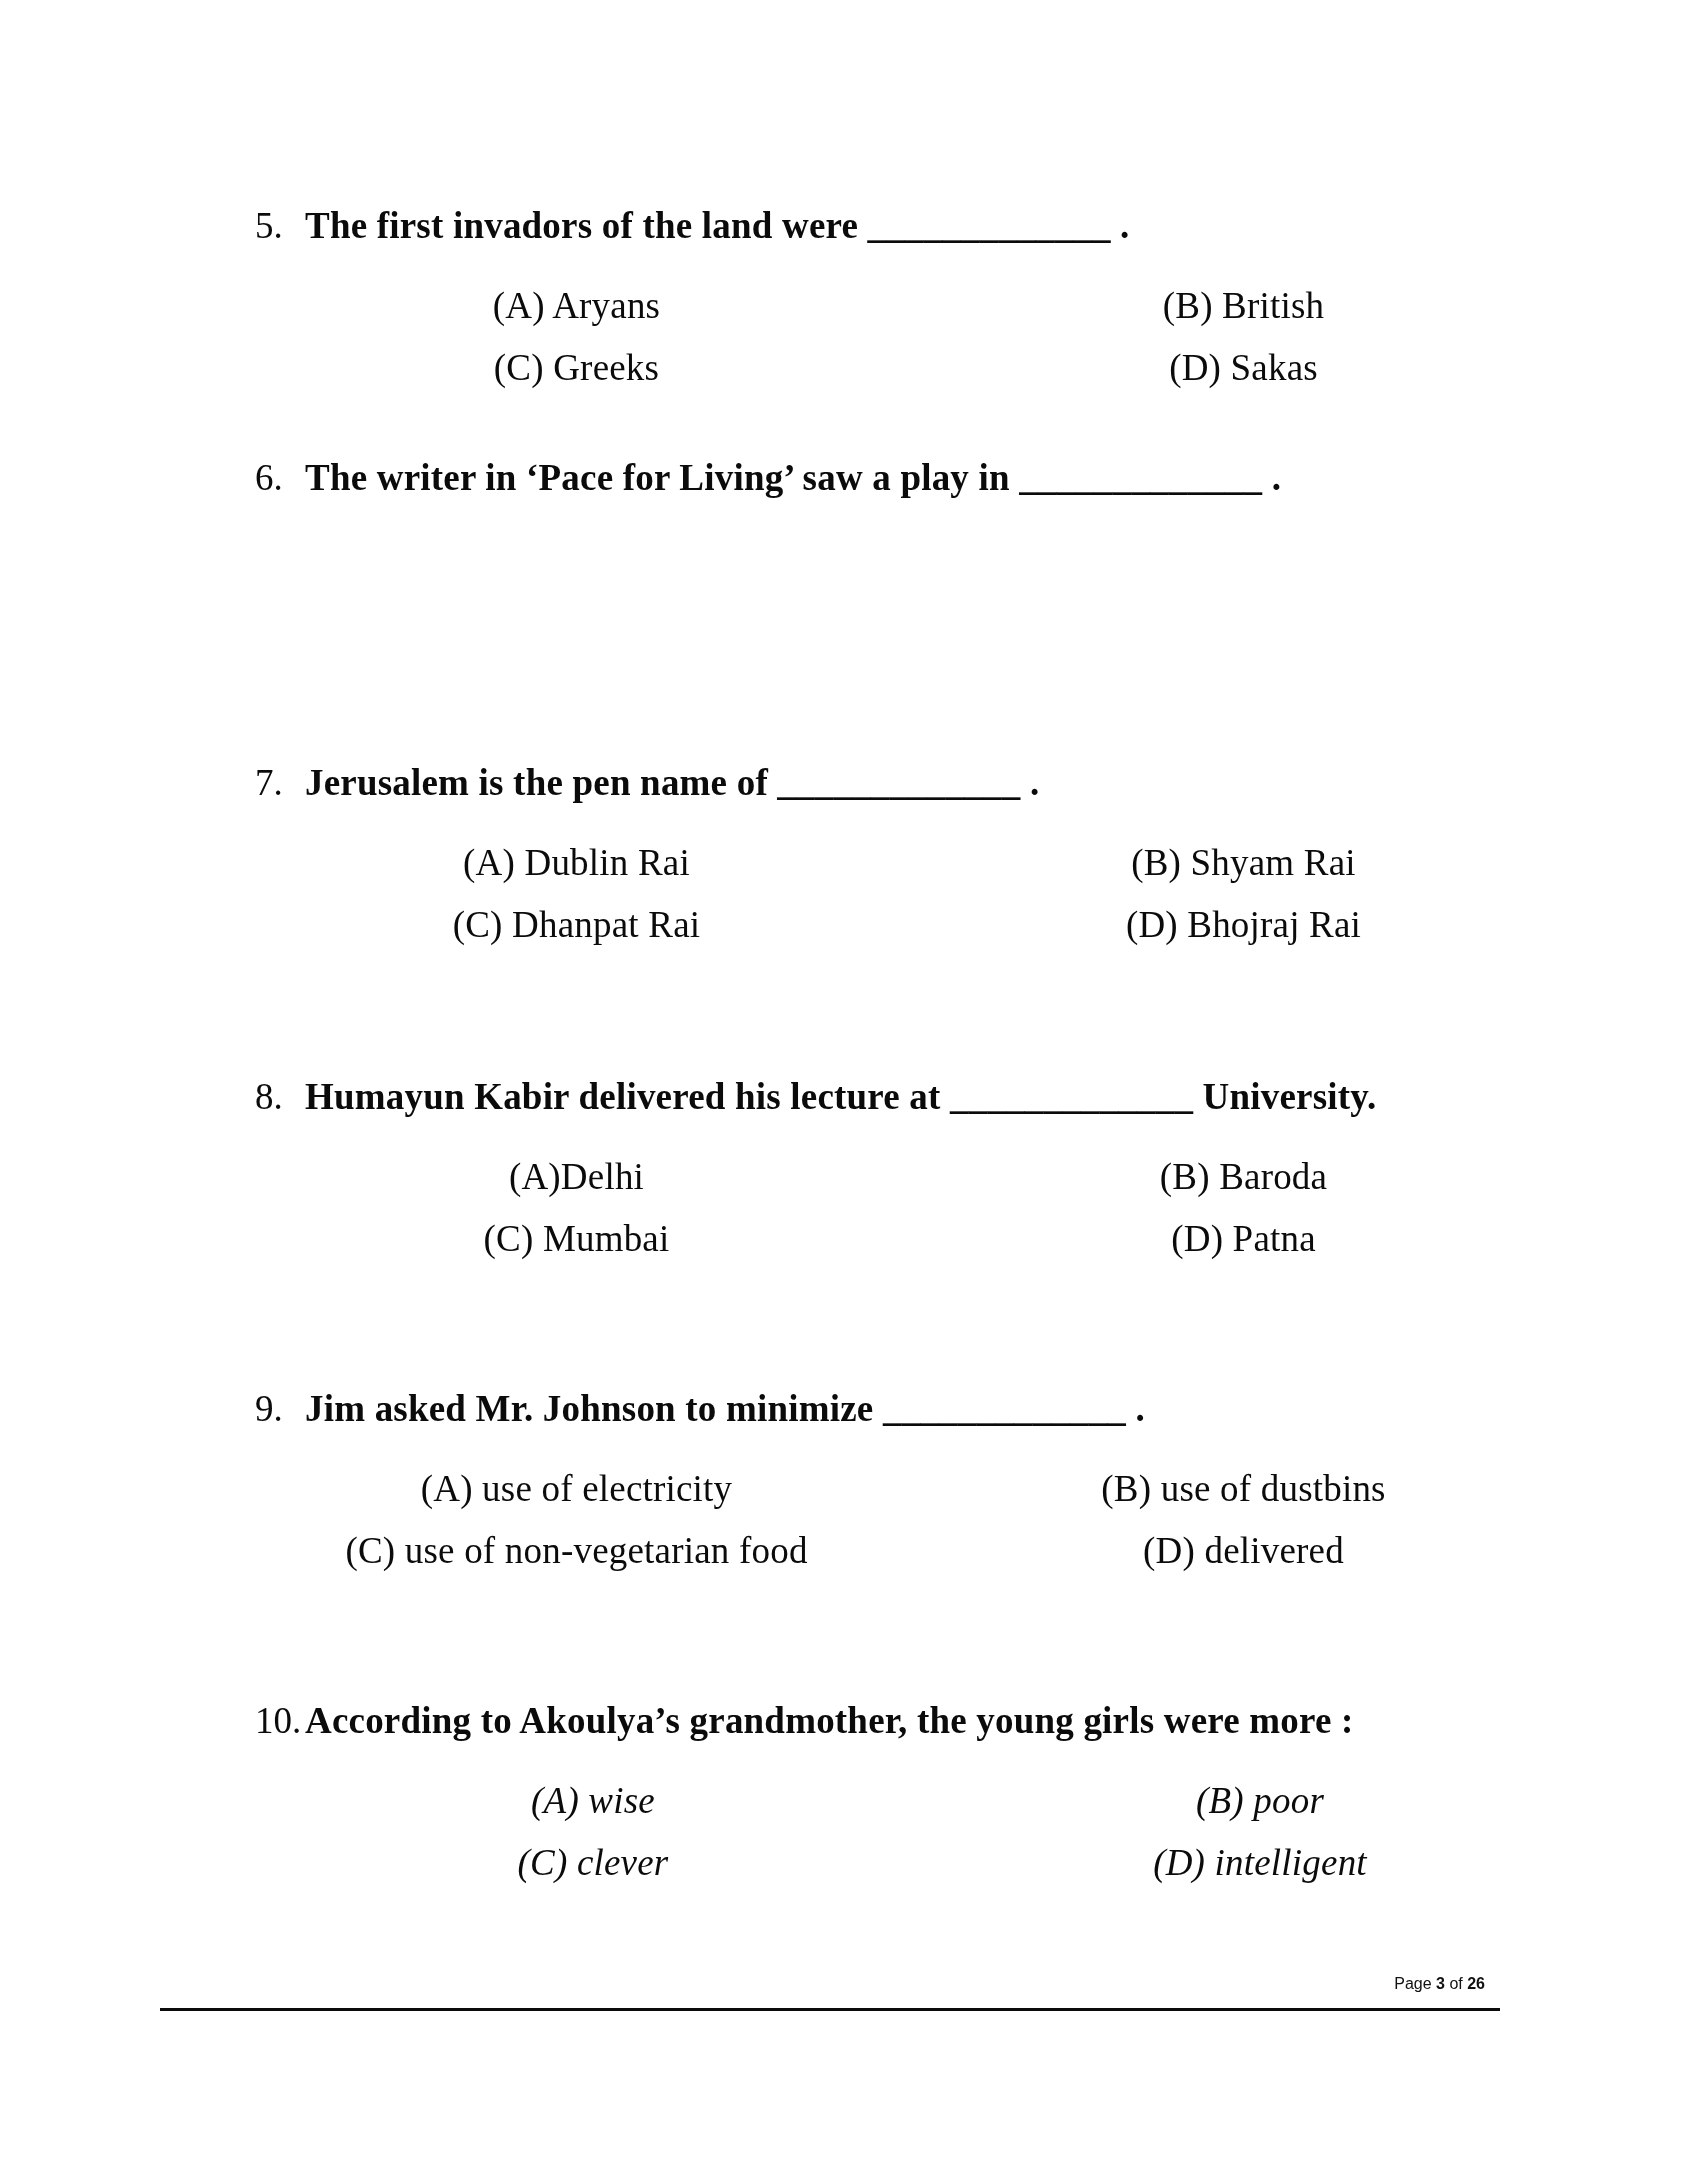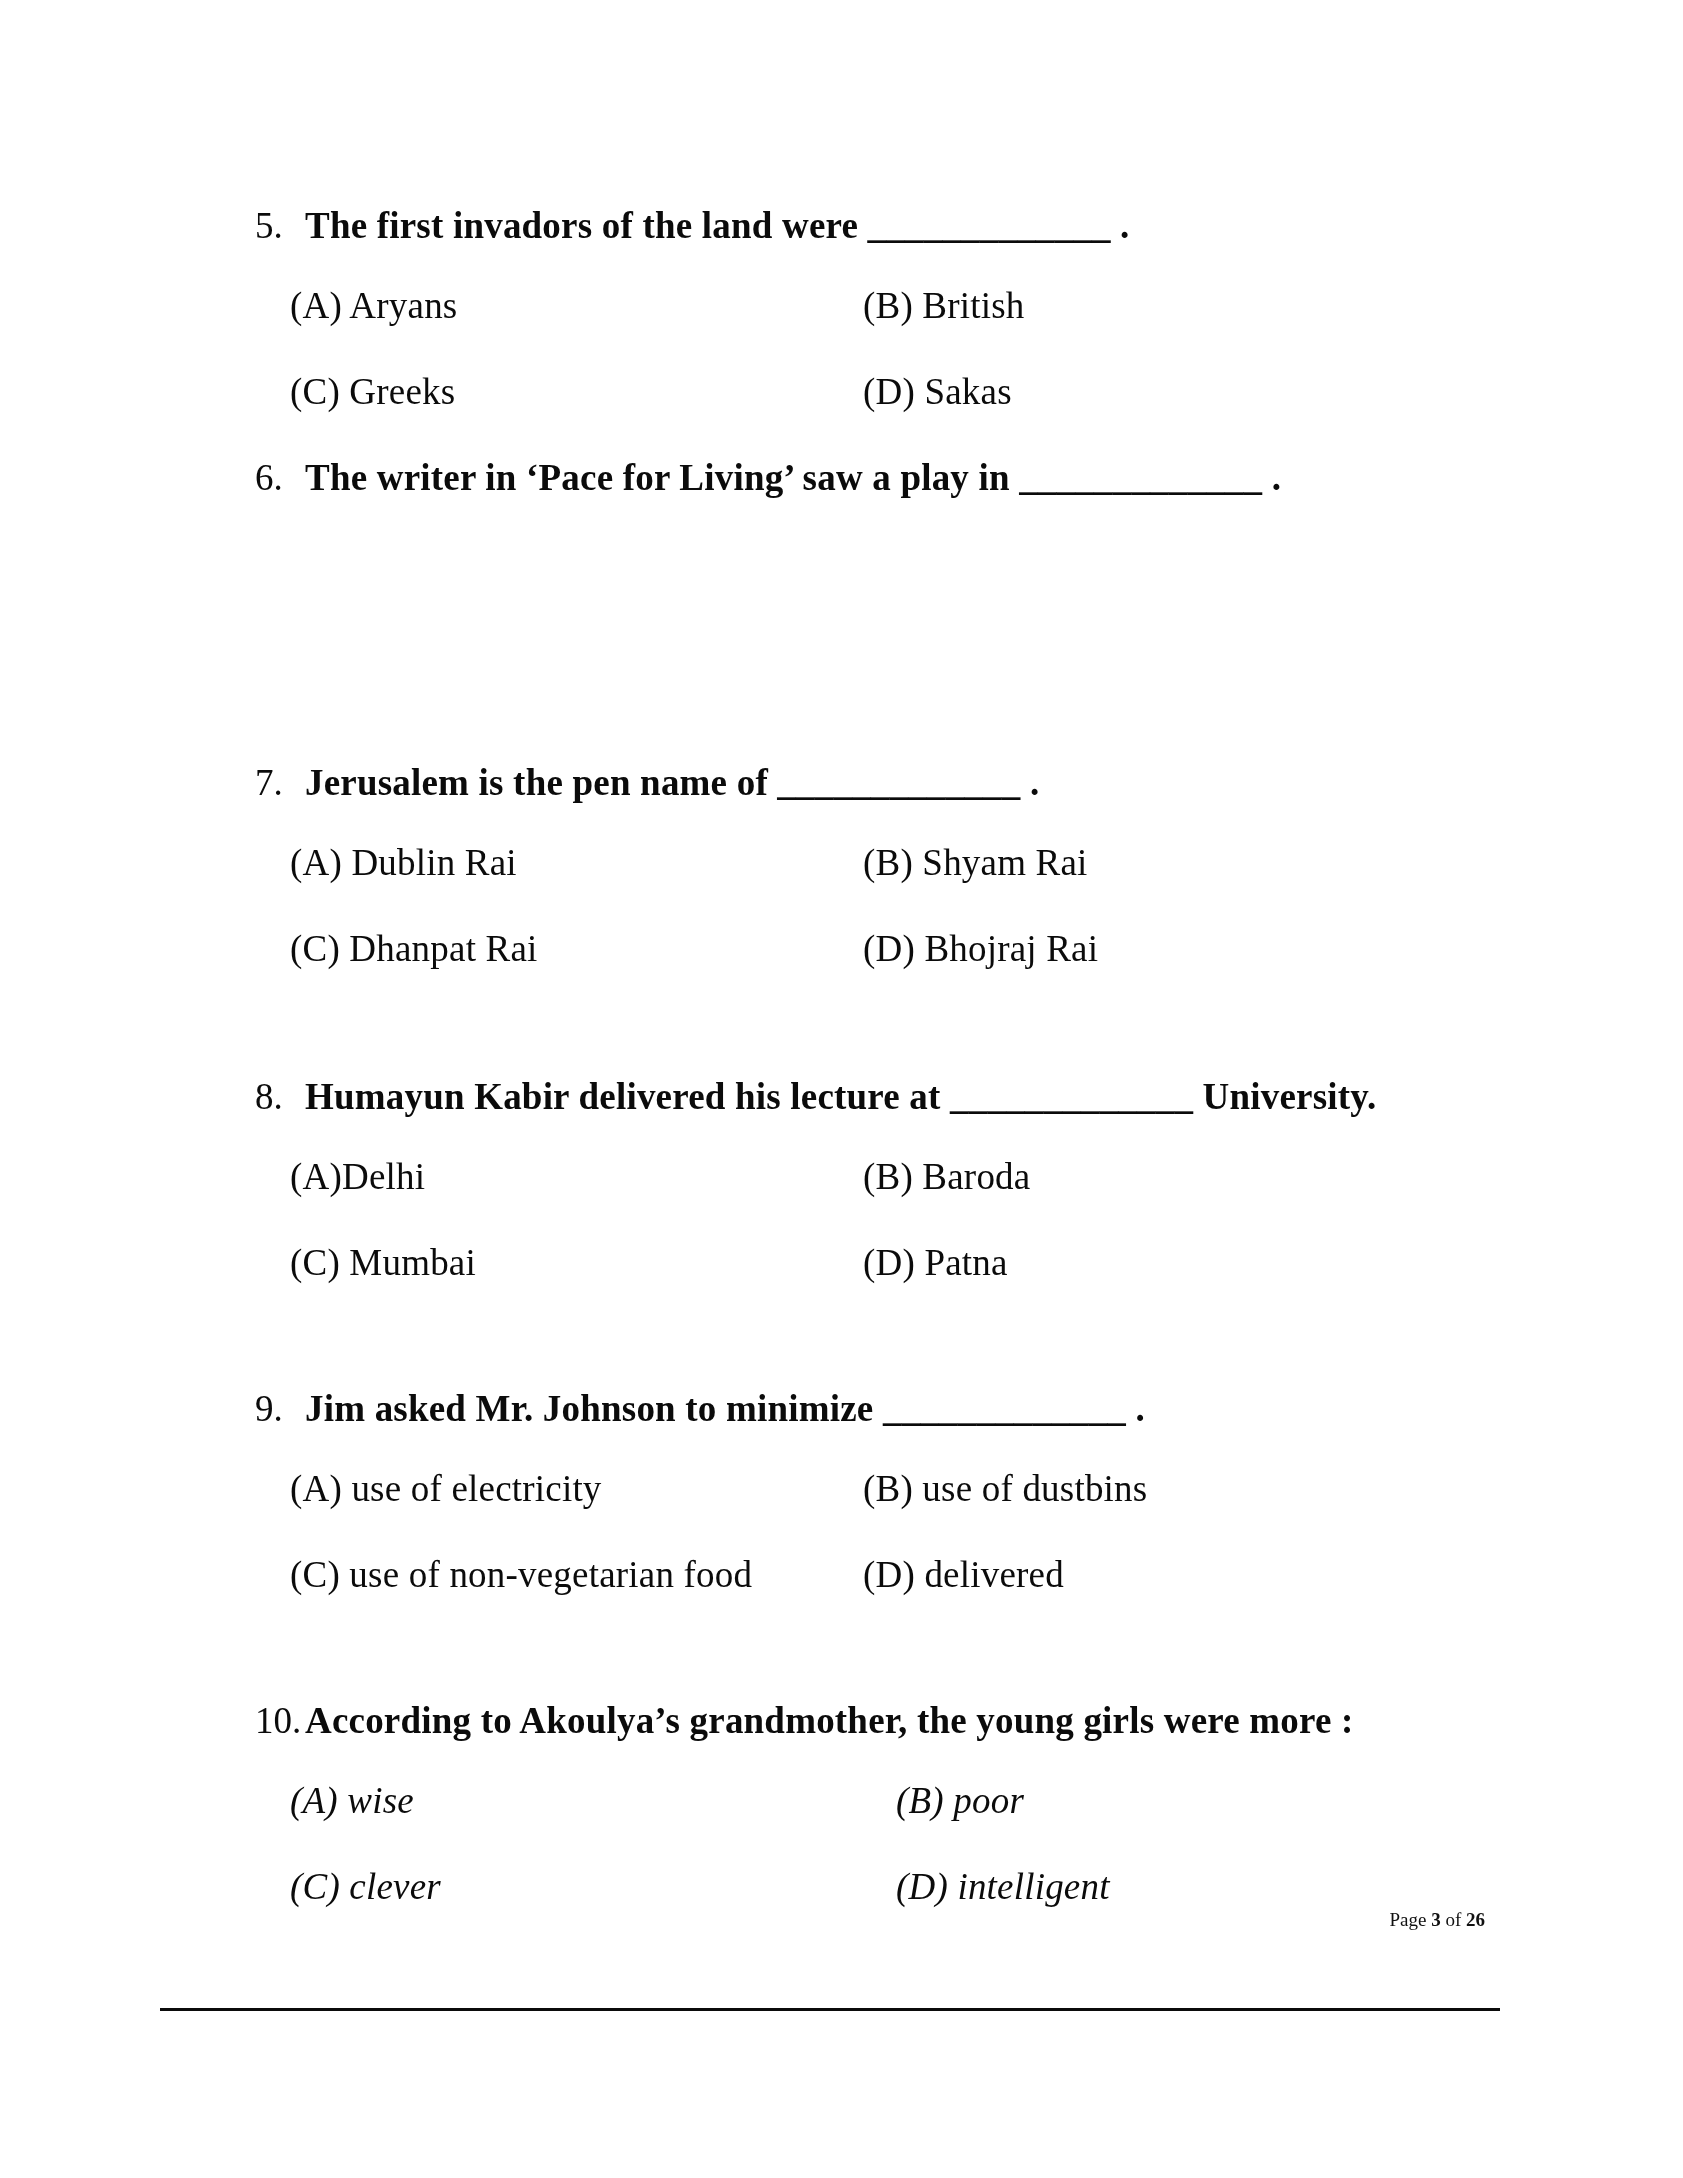--- a/index.html
+++ b/index.html
@@ -14,41 +14,42 @@
     color: #0b0b0b;
     overflow: hidden;
   }
   .question { position: absolute; left: 0; right: 0; }
   .q-line { display: flex; padding-left: 255px; padding-right: 119px; }
   .q-num { flex: 0 0 auto; min-width: 50px; }
   .q-text { flex: 1 1 auto; letter-spacing: 0.2px; font-weight: bold; }
   .opts {
     display: grid;
     grid-template-columns: 573px auto;
-    row-gap: 40px;
+    row-gap: 16px;
     margin-left: 290px;
     margin-top: 34px;
     padding-right: 59px;
+    text-align: center;
   }
   .question.wide-col .opts { grid-template-columns: 606px auto; font-style: italic; }
   .opt { white-space: nowrap; letter-spacing: 0.2px; }
   .footer-rule {
     position: absolute;
     left: 160px;
     top: 2008px;
     width: 1340px;
     height: 3px;
     background: #0b0b0b;
   }
   .footer {
     position: absolute;
-    top: 1904px;
+    top: 1968px;
     right: 198px;
-    font-family: Liberation Serif, serif;
-    font-size: 19px;
+    font-family: Liberation Sans, sans-serif;
+    font-size: 16px;
     line-height: 32px;
     color: #111111;
   }
   .footer .b { font-weight: bold; }
 </style>
 </head>
 <body>
 
 <div class="page">
 

